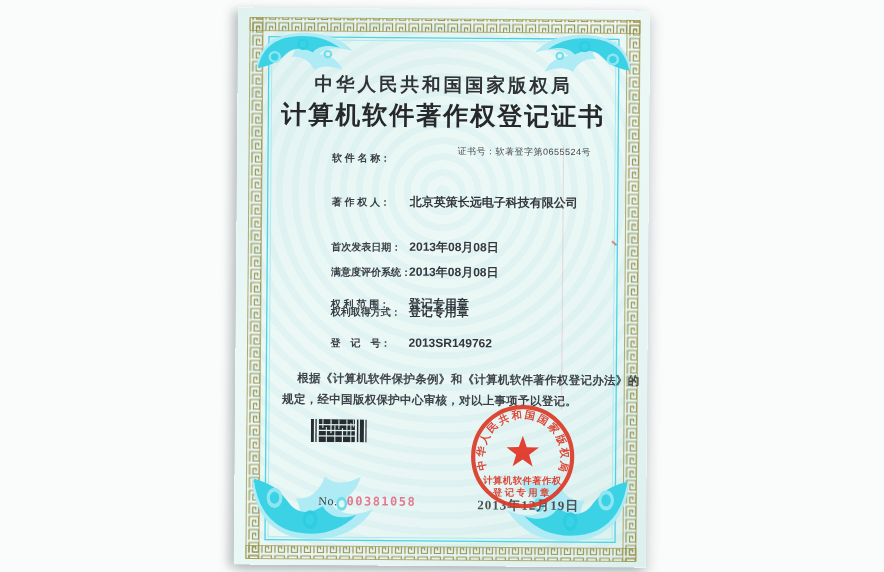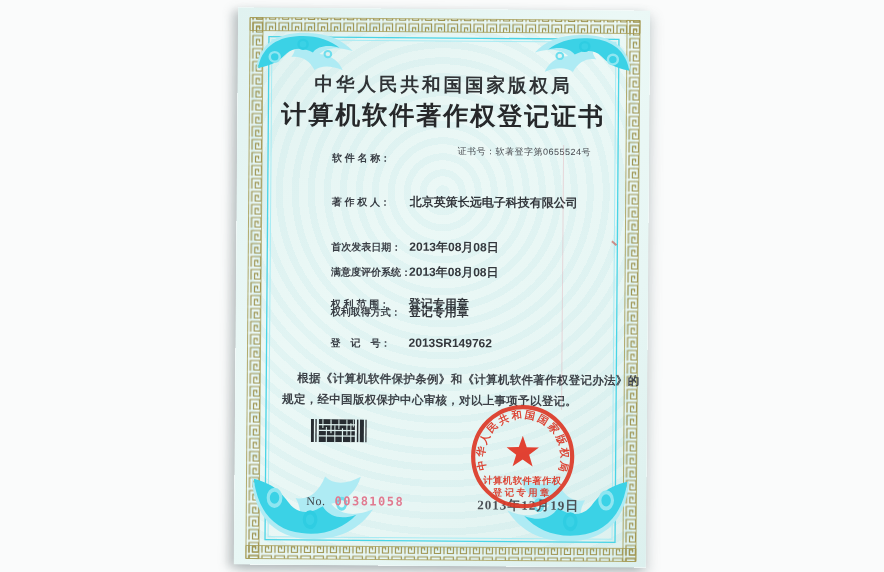--- a/index.html
+++ b/index.html
@@ -43,21 +43,21 @@
   }
   .f-label{width:78px;flex:0 0 78px;white-space:pre;font-size:10px;color:#383d44;margin-left:48px;}
   .f-value{display:flex;flex-direction:column;white-space:pre;}
   .stmt{
     position:absolute;font-size:11.5px;font-weight:600;letter-spacing:.3px;
     color:#3d4248;white-space:pre;
   }
   .stmt1{left:62px;top:363px;}
   .stmt2{left:47px;top:384px;}
   .barcode{position:absolute;left:76px;top:411px;width:57px;height:23px;}
-  .serial{position:absolute;left:72px;top:486px;font-size:12px;color:#3f454a;
+  .serial{position:absolute;left:84px;top:486px;font-size:12px;color:#3f454a;
     font-family:"Liberation Serif","DejaVu Serif",serif;letter-spacing:.5px;}
   .serial .num{
     font-family:"DejaVu Sans Mono","Liberation Mono",monospace;
     font-size:12px;font-weight:600;color:#e17a90;letter-spacing:1.5px;margin-left:9px;
   }
   .issue-date{
     position:absolute;left:243px;top:487px;font-size:13px;letter-spacing:1px;
     font-family:"Liberation Serif","DejaVu Serif",serif;color:#4b5055;font-weight:600;
   }
   .seal{position:absolute;left:226px;top:390px;width:124px;height:116px;opacity:.92;}

